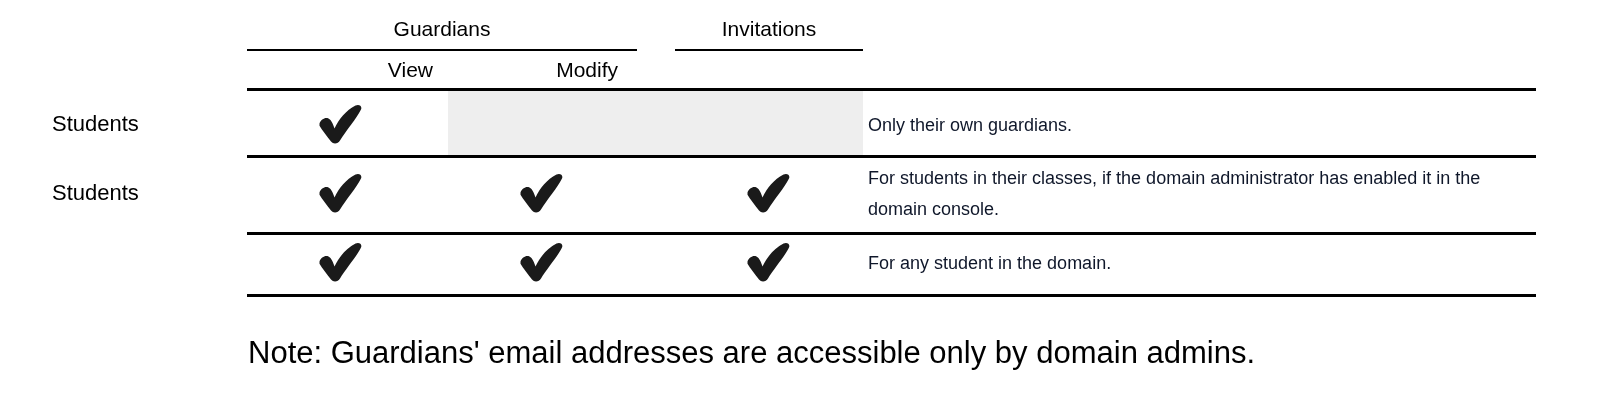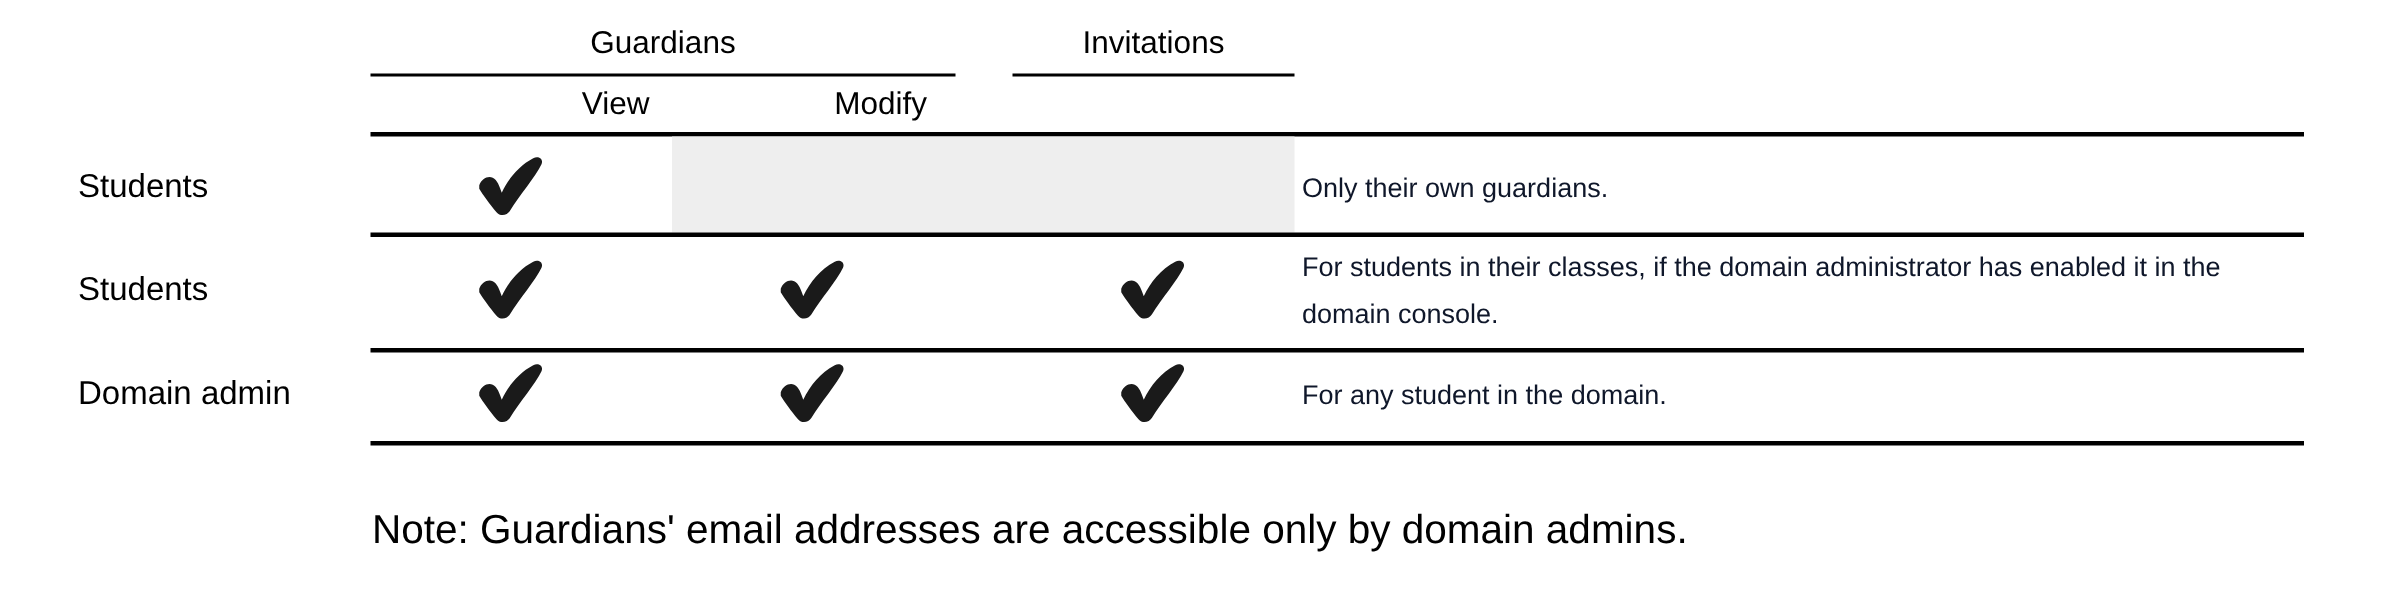--- a/index.html
+++ b/index.html
@@ -73,21 +73,21 @@
   .desc {
     position: absolute;
     font-size: 18px;
     line-height: 31px;
     color: #0f172a;
   }
 
   
   .note {
     position: absolute;
-    font-size: 27px;
+    font-size: 31px;
     line-height: 30px;
     white-space: nowrap;
   }
 </style>
 </head>
 <body>
 
 <div id="permissions-figure">
 
   <div class="group-label" style="left:247px; top:14px; width:390px;">Guardians</div>
@@ -135,21 +135,20 @@
   <div class="check" style="left:745px; top:173px;">
     <svg viewBox="0 0 46 40" xmlns="http://www.w3.org/2000/svg" aria-hidden="true">
       <path d="M2.5 19.5 C4 15.5 8 13 11.5 14.5 C14.5 16 16 20 17.5 24.5 C22 15 29 6.5 38.5 1.5 C42 -0.2 45.5 2 44 5.5 C40 14 29 26.5 23 36.5 C21 39.8 16.5 40.5 14 37.5 C9.5 32 5 26 2.5 21.8 Z" fill="#1a1a1a"></path>
     </svg>
   </div>
 
   <div class="desc" style="left:868px; top:163px; width:645px;">For students in their classes, if the domain administrator has enabled it in the domain console.</div>
 
   <div class="rule" style="left:247px; top:232px; width:1289px;"></div>
 
-  <div class="row-label" style="left:52px; top:247px;">Domain admin</div>
 
   <div class="check" style="left:317px; top:242px;">
     <svg viewBox="0 0 46 40" xmlns="http://www.w3.org/2000/svg" aria-hidden="true">
       <path d="M2.5 19.5 C4 15.5 8 13 11.5 14.5 C14.5 16 16 20 17.5 24.5 C22 15 29 6.5 38.5 1.5 C42 -0.2 45.5 2 44 5.5 C40 14 29 26.5 23 36.5 C21 39.8 16.5 40.5 14 37.5 C9.5 32 5 26 2.5 21.8 Z" fill="#1a1a1a"></path>
     </svg>
   </div>
 
   <div class="check" style="left:518px; top:242px;">
     <svg viewBox="0 0 46 40" xmlns="http://www.w3.org/2000/svg" aria-hidden="true">
       <path d="M2.5 19.5 C4 15.5 8 13 11.5 14.5 C14.5 16 16 20 17.5 24.5 C22 15 29 6.5 38.5 1.5 C42 -0.2 45.5 2 44 5.5 C40 14 29 26.5 23 36.5 C21 39.8 16.5 40.5 14 37.5 C9.5 32 5 26 2.5 21.8 Z" fill="#1a1a1a"></path>

